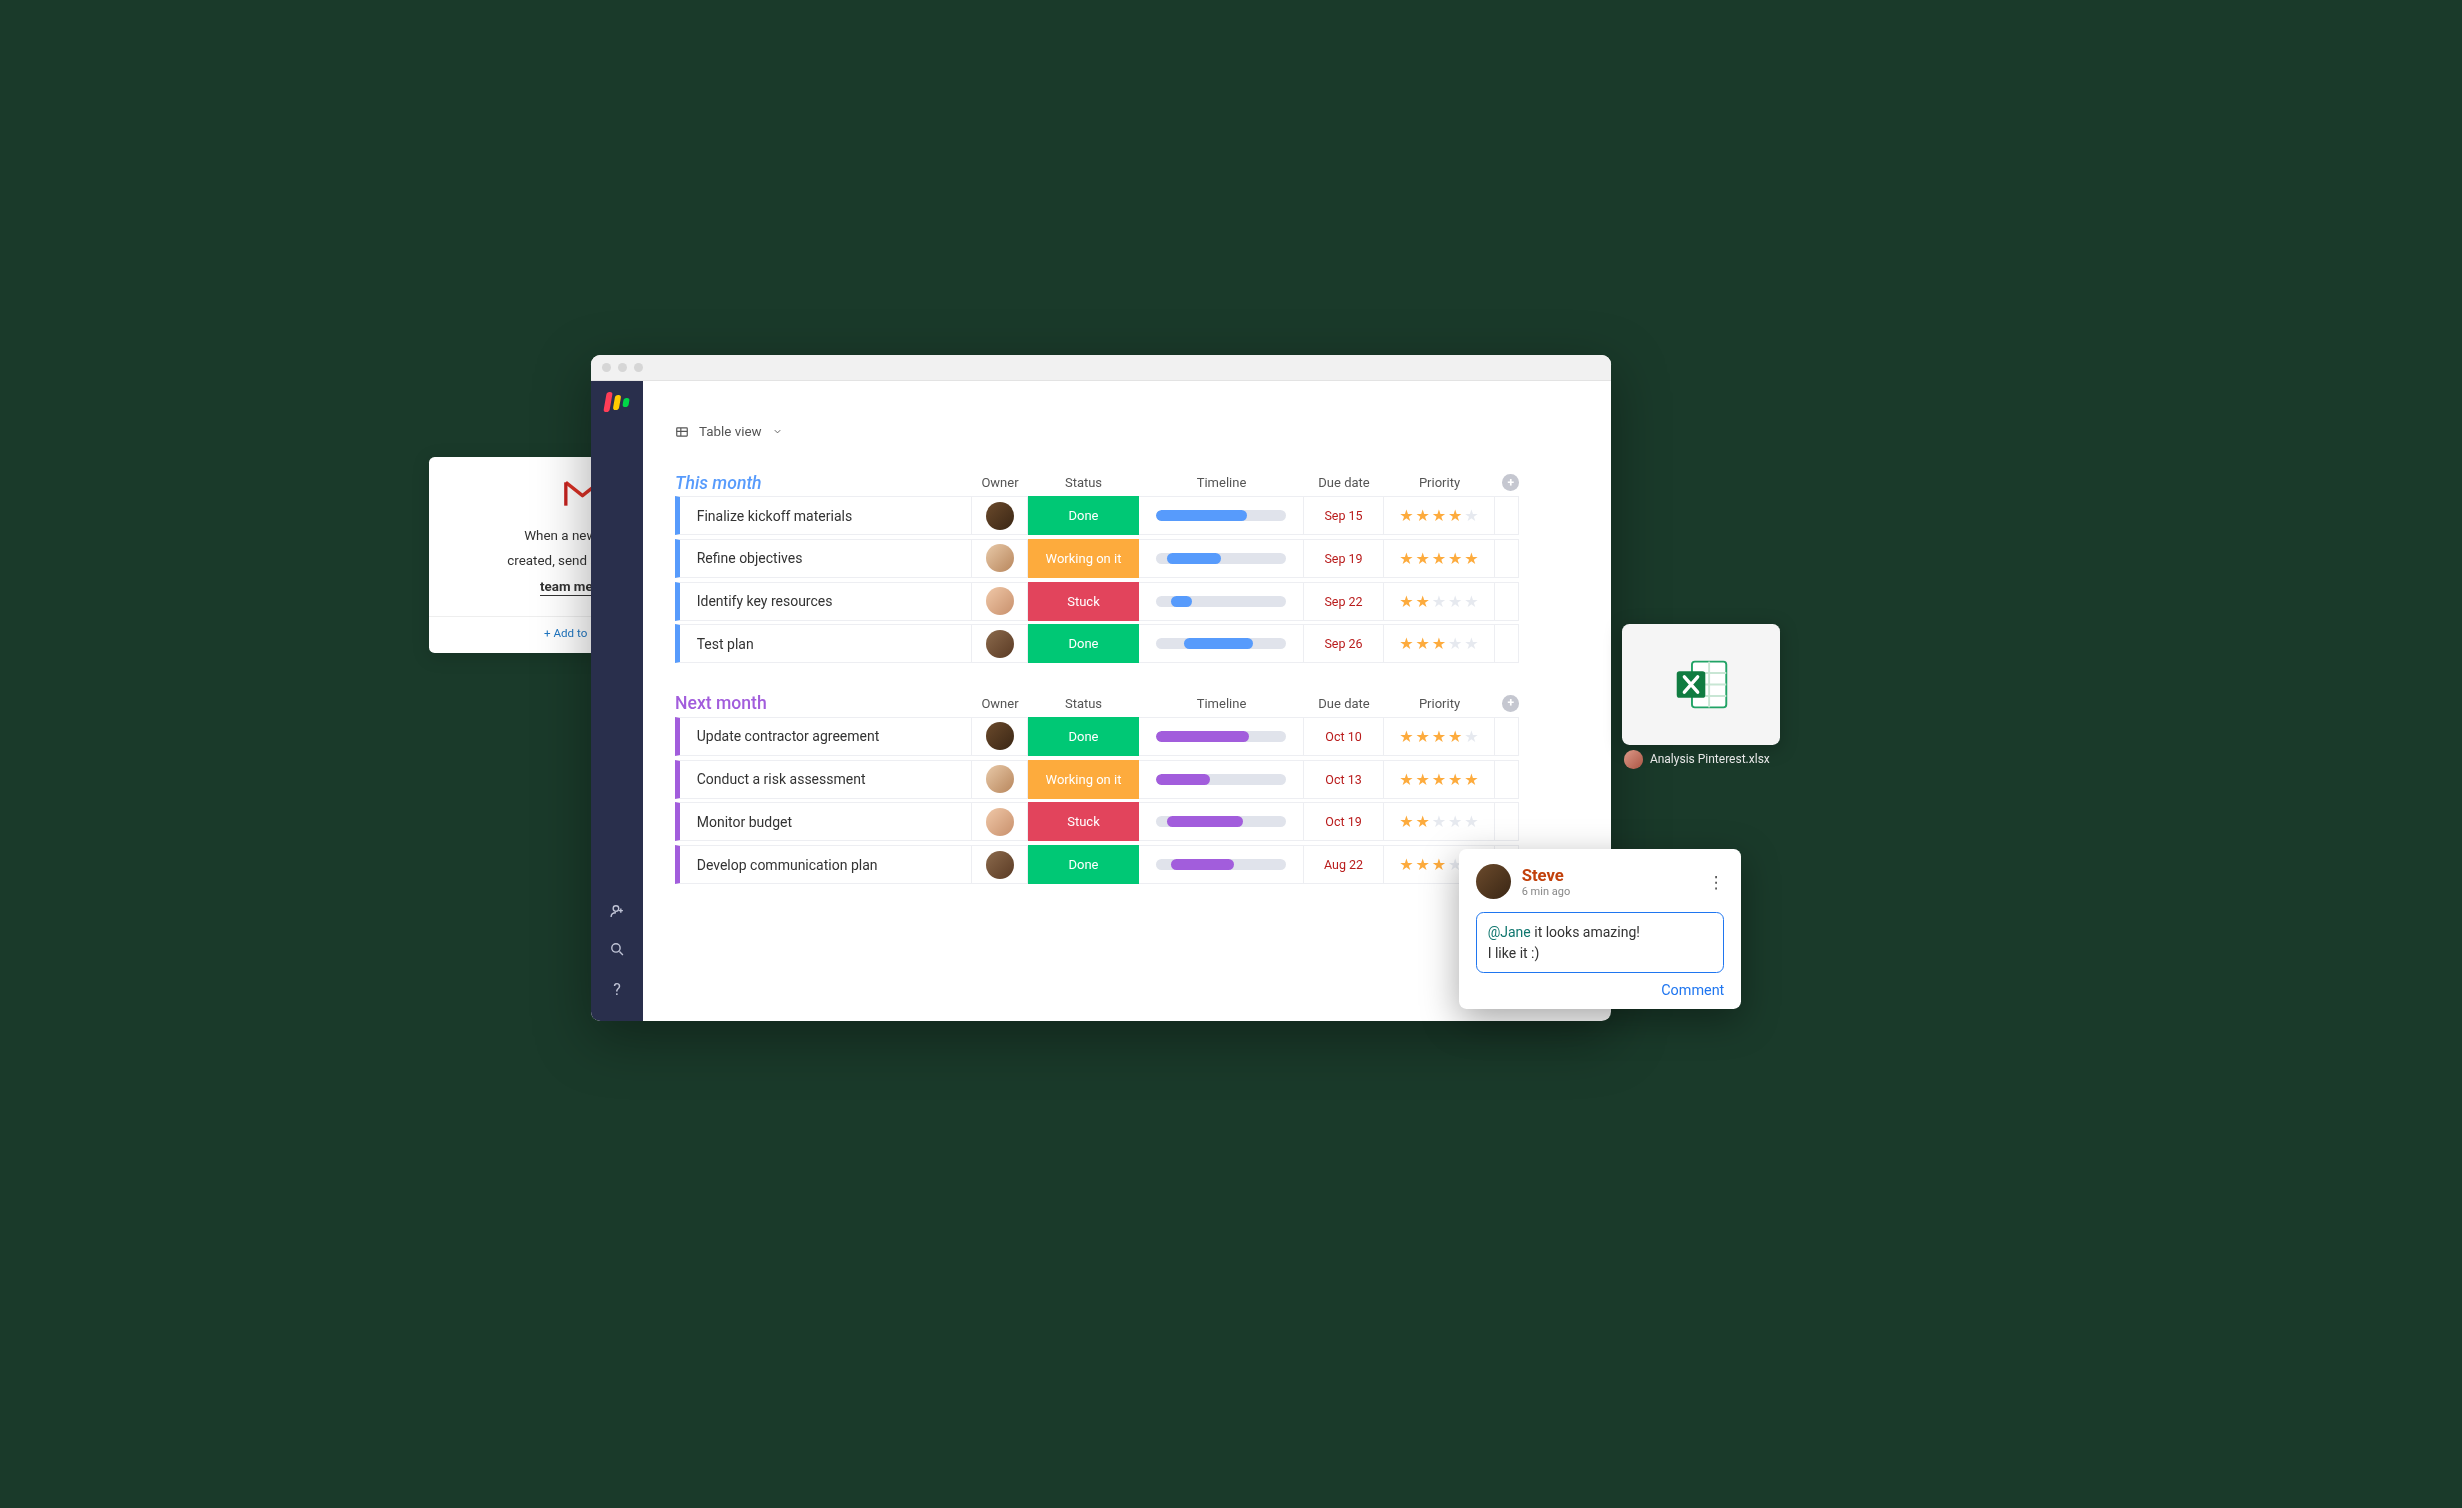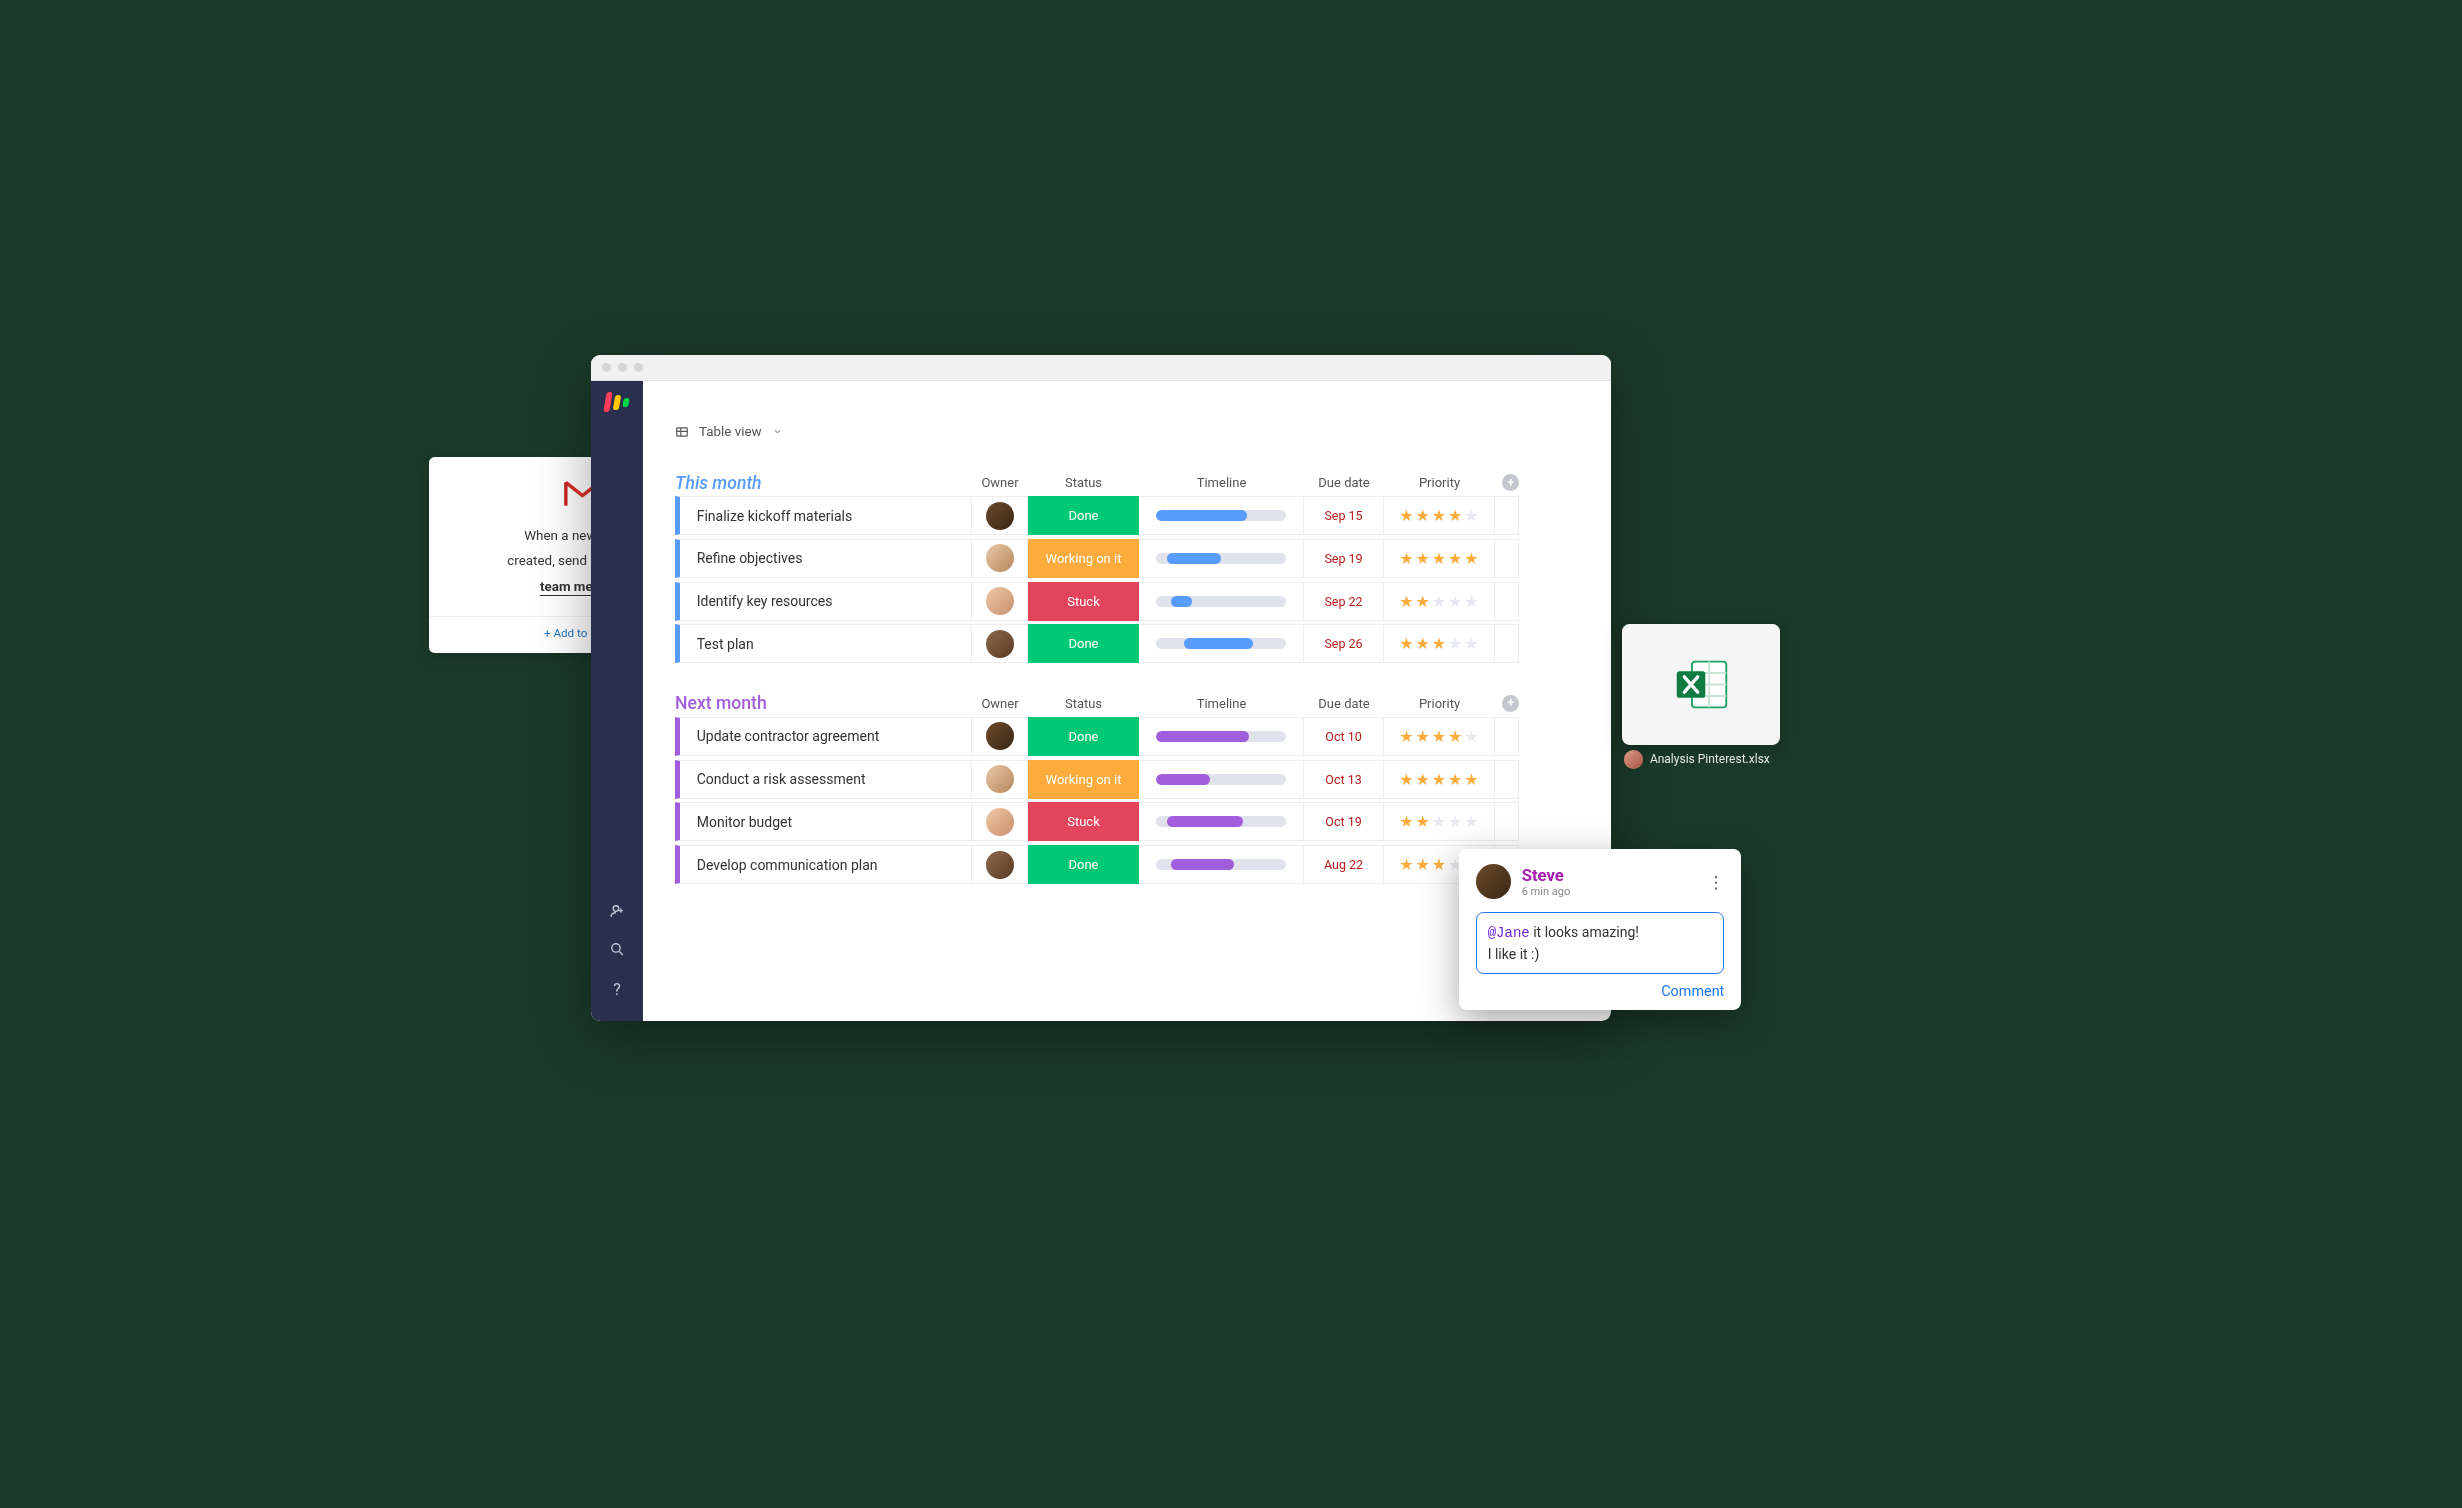--- a/index.html
+++ b/index.html
@@ -145,25 +145,25 @@
       top: 494px;
       left: 868px;
       width: 282px;
       background:#fff;
       border-radius:7.4px;
       box-shadow: 0 11px 37px rgba(0,0,0,.35);
       padding: 15px 16.7px 9.3px;
     }
     .comment-head { display:flex; align-items:center; gap:11px; }
     .comment-head .avatar { width:35px; height:35px; background: linear-gradient(135deg,#6b4a2c,#3a2614);}
-    .comment-name { font-weight:700; font-size:16.7px; color:#a21caf;}
+    .comment-name { font-weight:700; font-size:16.7px; color:#c2410c;}
     .comment-time { font-size:11px; color:#888;}
     .comment-menu { margin-left:auto; font-size:16.7px; color:#555;}
     .comment-bubble { margin-top:13px; border:1.4px solid #1f76f0; border-radius:7.4px; padding:9.3px 11px; font-size:14px; color:#333; line-height:1.45;}
-    .mention { color:#6d28d9;font-family:Liberation Mono, monospace;}
+    .mention { color:#0f766e;}
     .comment-action { text-align:right; margin-top:9.3px; color:#1f76f0; font-size:14.4px;}
   </style>
 </head>
 <body>
 
 <div class="stage">
 
   <div class="gmail-card">
     <svg class="gmail-icon" viewBox="0 0 48 36">
       <path d="M4 4 L24 20 L44 4" fill="none" stroke="#d93025" stroke-width="4" stroke-linejoin="round"></path>

